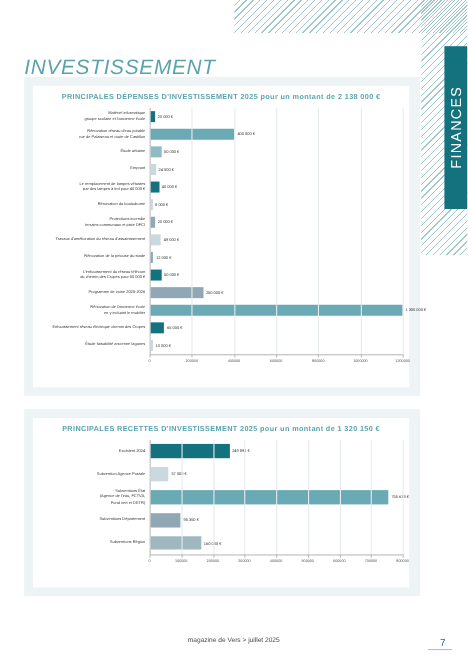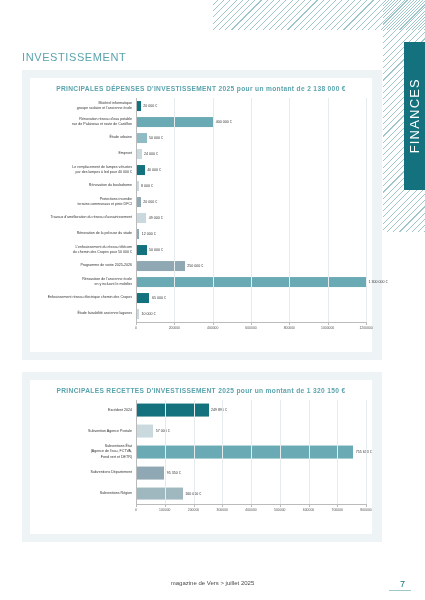--- a/index.html
+++ b/index.html
@@ -44,24 +44,25 @@
     letter-spacing: 1.2px;
     writing-mode: vertical-rl;
     transform: rotate(180deg);
     white-space: nowrap;
   }
 
   
   #section-title {
     position: absolute;
     left: 22px; top: 51px;
-    font-size: 11px;
+    font-size: 19px;
     letter-spacing: 0.6px;
     color: #5aa3ad;
     font-weight: 400;
+    font-style: italic;
   }
 
   
   .panel {
     position: absolute;
     background: #eef3f5;
     padding: 8px 10px 8px 8px;
   }
   .panel-inner {
     background: #ffffff;

